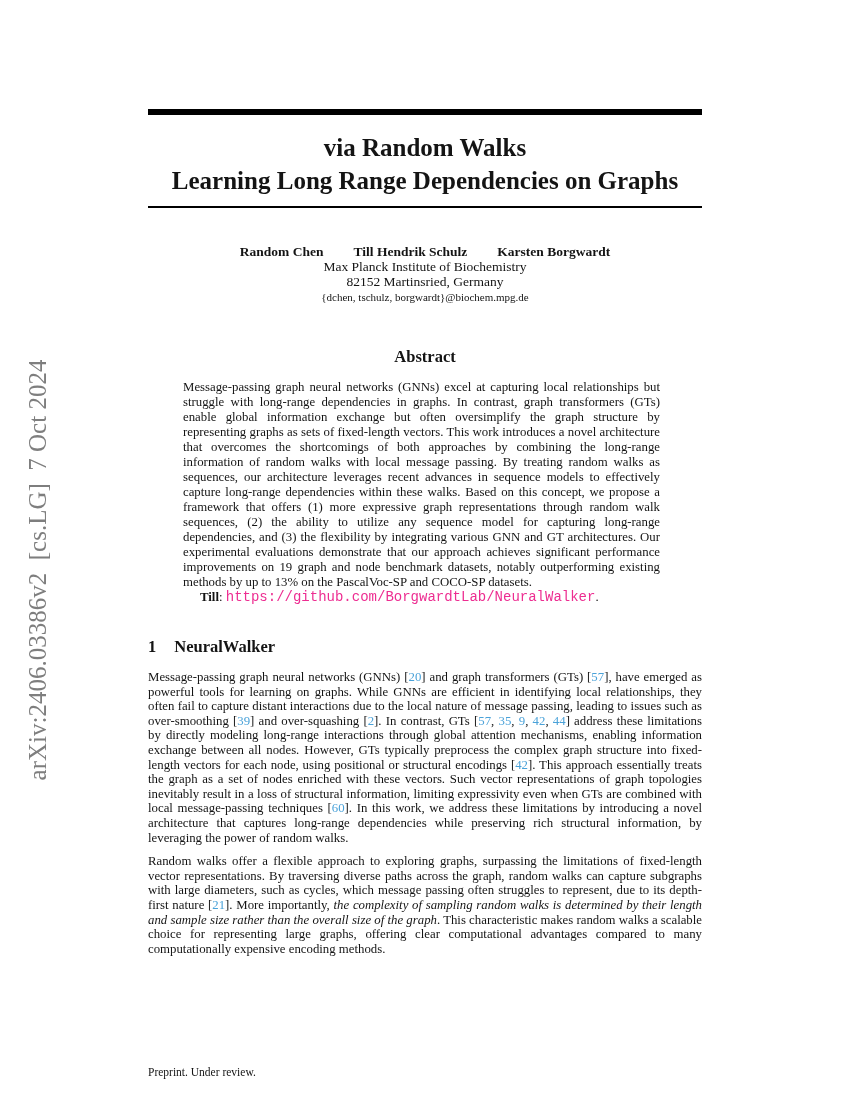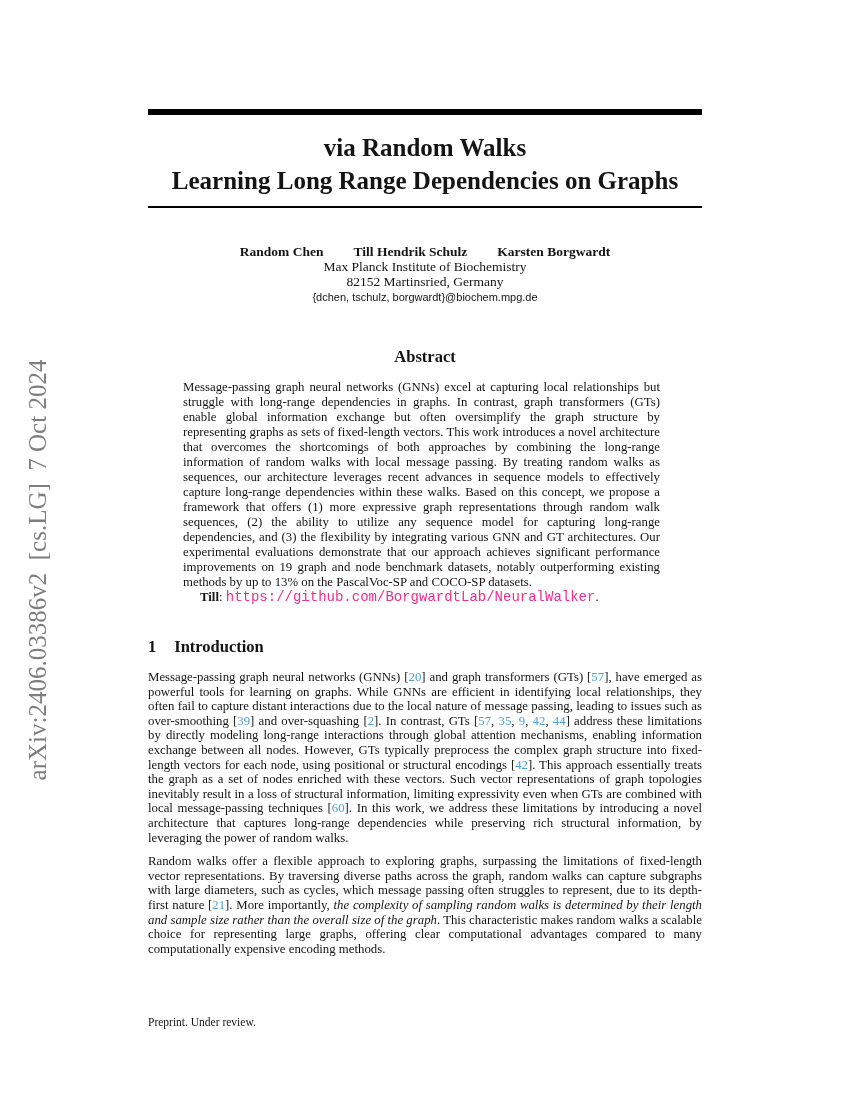--- a/index.html
+++ b/index.html
@@ -14,33 +14,33 @@
     width:850px;height:1100px;background:#ffffff;position:relative;overflow:hidden;
     font-family:"Liberation Serif",serif;color:var(--ink);
   }
   .main{position:absolute;left:148px;top:0;width:554px;}
   .rule-thick{height:6px;background:#000;margin-top:109px;}
   .rule-thin{height:2px;background:#000;margin-top:9px;}
   .title{text-align:center;font-weight:bold;font-size:25px;line-height:33px;margin-top:16px;}
   .authors{margin-top:36px;text-align:center;}
   .author-names{display:flex;justify-content:center;gap:30px;font-weight:bold;font-size:13.5px;line-height:15px;}
   .author-line{font-size:13.5px;line-height:15px;}
-  .author-email{font-family:Liberation Sans, sans-serif;font-size:11px;line-height:15px;margin-top:1px;}
+  .author-email{font-family:Liberation Serif, serif;font-size:11px;line-height:15px;margin-top:1px;}
   .abstract-heading{text-align:center;font-weight:bold;font-size:16.5px;line-height:17px;margin-top:43px;}
   .abstract-body{margin:15px 42px 0 35px;text-align:justify;font-size:12.8px;line-height:15px;}
   .code-line{margin:0 42px 0 52px;font-size:12.8px;line-height:15px;}
   .code-label{font-weight:bold;}
   .code-link{font-family:Liberation Mono, monospace;color:var(--url-color);font-size:14px;text-decoration:none;}
   .section-heading{margin-top:33px;font-size:16.5px;font-weight:bold;line-height:18px;}
   .section-number{display:inline-block;margin-right:18px;}
   .body-para{margin-top:14px;text-align:justify;font-size:12.8px;line-height:14.6px;}
   .body-para + .body-para{margin-top:9px;}
   .cite{color:var(--cite-color);cursor:pointer;}
   em{font-style:italic;}
-  .footer{position:absolute;left:148px;top:1015px;font-size:11.5px;line-height:14px;}
+  .footer{position:absolute;left:148px;top:1065px;font-size:11.5px;line-height:14px;}
   .watermark{
     position:absolute;left:37px;top:570px;
     transform:translate(-50%,-50%) rotate(-90deg);
     white-space:pre;color:var(--wm-color);font-size:25px;line-height:25px;
   }
 </style>
 </head>
 <body>
 
 <div class="watermark">arXiv:2406.03386v2  [cs.LG]  7 Oct 2024</div>
@@ -66,20 +66,20 @@
     <div class="author-email">{dchen, tschulz, borgwardt}@biochem.mpg.de</div>
   </div>
 
   <div class="abstract-heading">Abstract</div>
 
   <div class="abstract-body">Message-passing graph neural networks (GNNs) excel at capturing local relationships but struggle with long-range dependencies in graphs. In contrast, graph transformers (GTs) enable global information exchange but often oversimplify the graph structure by representing graphs as sets of fixed-length vectors. This work introduces a novel architecture that overcomes the shortcomings of both approaches by combining the long-range information of random walks with local message passing. By treating random walks as sequences, our architecture leverages recent advances in sequence models to effectively capture long-range dependencies within these walks. Based on this concept, we propose a framework that offers (1) more expressive graph representations through random walk sequences, (2) the ability to utilize any sequence model for capturing long-range dependencies, and (3) the flexibility by integrating various GNN and GT architectures. Our experimental evaluations demonstrate that our approach achieves significant performance improvements on 19 graph and node benchmark datasets, notably outperforming existing methods by up to 13% on the PascalVoc-SP and COCO-SP datasets.</div>
 
   <div class="code-line"><span class="code-label">Till</span><span>: </span><a class="code-link" href="#">https://github.com/BorgwardtLab/NeuralWalker</a><span>.</span></div>
 
   <div class="section-heading">
-    <span class="section-number">1</span><span>Introduction</span>
+    <span class="section-number">1</span><span>NeuralWalker</span>
   </div>
 
   <div class="body-para">Message-passing graph neural networks (GNNs) [<span class="cite">20</span>] and graph transformers (GTs) [<span class="cite">57</span>], have emerged as powerful tools for learning on graphs. While GNNs are efficient in identifying local relationships, they often fail to capture distant interactions due to the local nature of message passing, leading to issues such as over-smoothing [<span class="cite">39</span>] and over-squashing [<span class="cite">2</span>]. In contrast, GTs [<span class="cite">57</span>, <span class="cite">35</span>, <span class="cite">9</span>, <span class="cite">42</span>, <span class="cite">44</span>] address these limitations by directly modeling long-range interactions through global attention mechanisms, enabling information exchange between all nodes. However, GTs typically preprocess the complex graph structure into fixed-length vectors for each node, using positional or structural encodings [<span class="cite">42</span>]. This approach essentially treats the graph as a set of nodes enriched with these vectors. Such vector representations of graph topologies inevitably result in a loss of structural information, limiting expressivity even when GTs are combined with local message-passing techniques [<span class="cite">60</span>]. In this work, we address these limitations by introducing a novel architecture that captures long-range dependencies while preserving rich structural information, by leveraging the power of random walks.</div>
   <div class="body-para">Random walks offer a flexible approach to exploring graphs, surpassing the limitations of fixed-length vector representations. By traversing diverse paths across the graph, random walks can capture subgraphs with large diameters, such as cycles, which message passing often struggles to represent, due to its depth-first nature [<span class="cite">21</span>]. More importantly, <em>the complexity of sampling random walks is determined by their length and sample size rather than the overall size of the graph</em>. This characteristic makes random walks a scalable choice for representing large graphs, offering clear computational advantages compared to many computationally expensive encoding methods.</div>
 </div>
 
 <div class="footer">Preprint. Under review.</div>
 
 </body></html>

